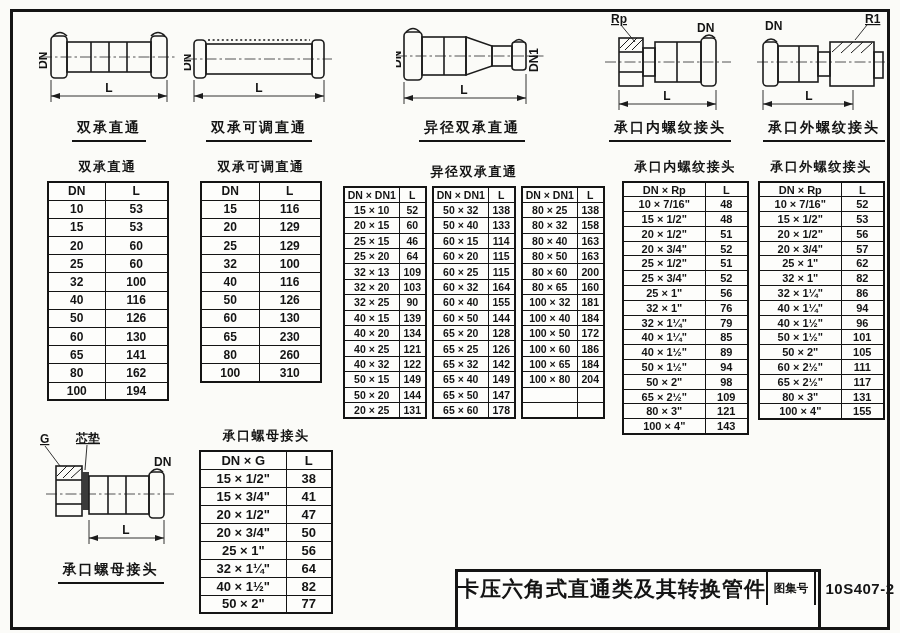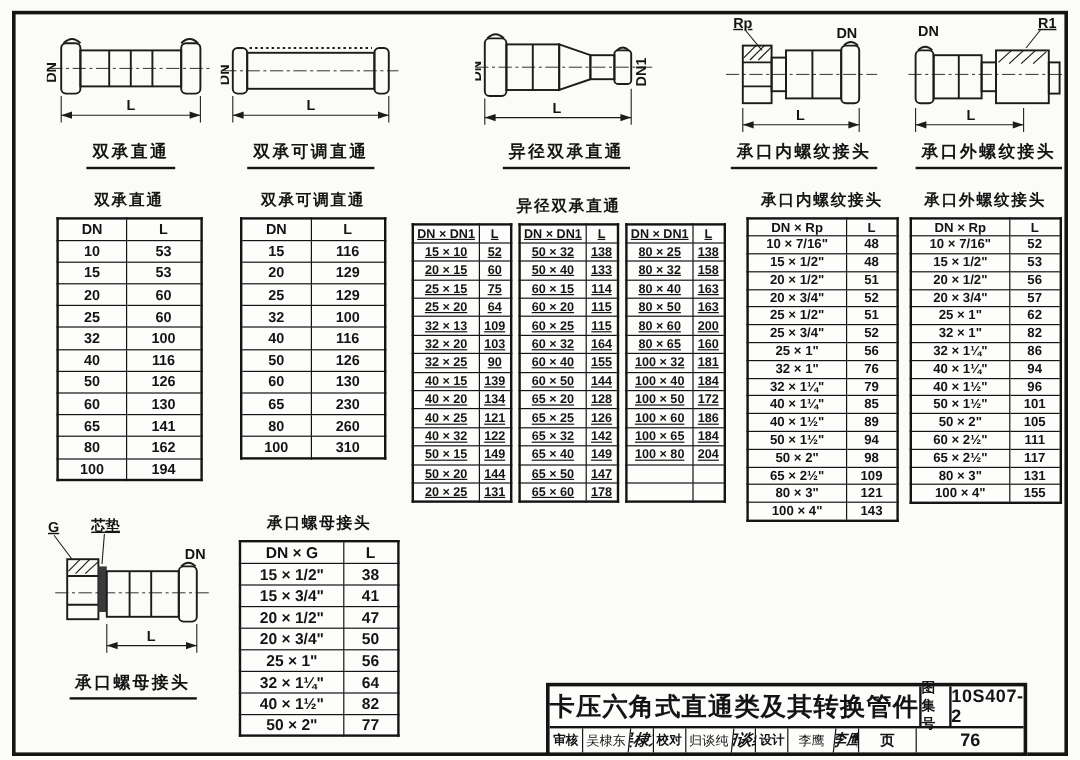--- a/index.html
+++ b/index.html
@@ -45,27 +45,27 @@
   .t-mid  th:last-child,  .t-mid td:last-child  { width:27px; }
 
   .t-thr  th, .t-thr td { height:14.8px; font-size:11px; }
   .t-thr  th:first-child, .t-thr td:first-child { width:83px;margin-left:28px; }
   .t-thr  th:last-child,  .t-thr td:last-child  { width:42px; }
 
   .t-nut  th, .t-nut td { height:18px; font-size:13px; }
   .t-nut  th:first-child, .t-nut td:first-child { width:86px; }
   .t-nut  th:last-child,  .t-nut td:last-child  { width:46px; }
 
-  .groups { display:flex; gap:3px; align-items:flex-end; justify-content:center;text-decoration:underline; }
+  .groups { display:flex; gap:3px; align-items:flex-end; justify-content:center; }
 
   
   .titleblock {
-    position:absolute; left:455px; top:569px; width:401px; height:61px;
+    position:absolute; left:455px; top:569px; width:366px; height:61px;
     border:3px solid #141414; background:#fdfdfb;
-    display:flex; flex-direction:column;
+    display:flex; flex-direction:row;
   }
   .tb-row1 { display:flex; height:33px; }
   .tb-main { flex:1; display:flex; align-items:center; justify-content:center;
              font-size:21px; font-weight:bold; letter-spacing:1px; white-space:nowrap; }
   .tb-atlas-label { width:48px; border-left:2px solid #141414; display:flex; align-items:center;
              justify-content:center; font-size:11.5px; font-weight:bold; }
   .tb-atlas-no { width:90px; border-left:2px solid #141414; display:flex; align-items:center;
              justify-content:center; font-size:15px; font-weight:bold; letter-spacing:0.5px; }
   .tb-row2 { display:flex; flex:1; border-top:2px solid #141414; }
   .tb-cell { display:flex; align-items:center; justify-content:center; border-left:1.5px solid #141414;
@@ -326,21 +326,21 @@
           <tr>
             <td>15 × 10</td>
             <td>52</td>
           </tr>
           <tr>
             <td>20 × 15</td>
             <td>60</td>
           </tr>
           <tr>
             <td>25 × 15</td>
-            <td>75</td>
+            <td>46</td>
           </tr>
           <tr>
             <td>25 × 20</td>
             <td>64</td>
           </tr>
           <tr>
             <td>32 × 13</td>
             <td>109</td>
           </tr>
           <tr>

